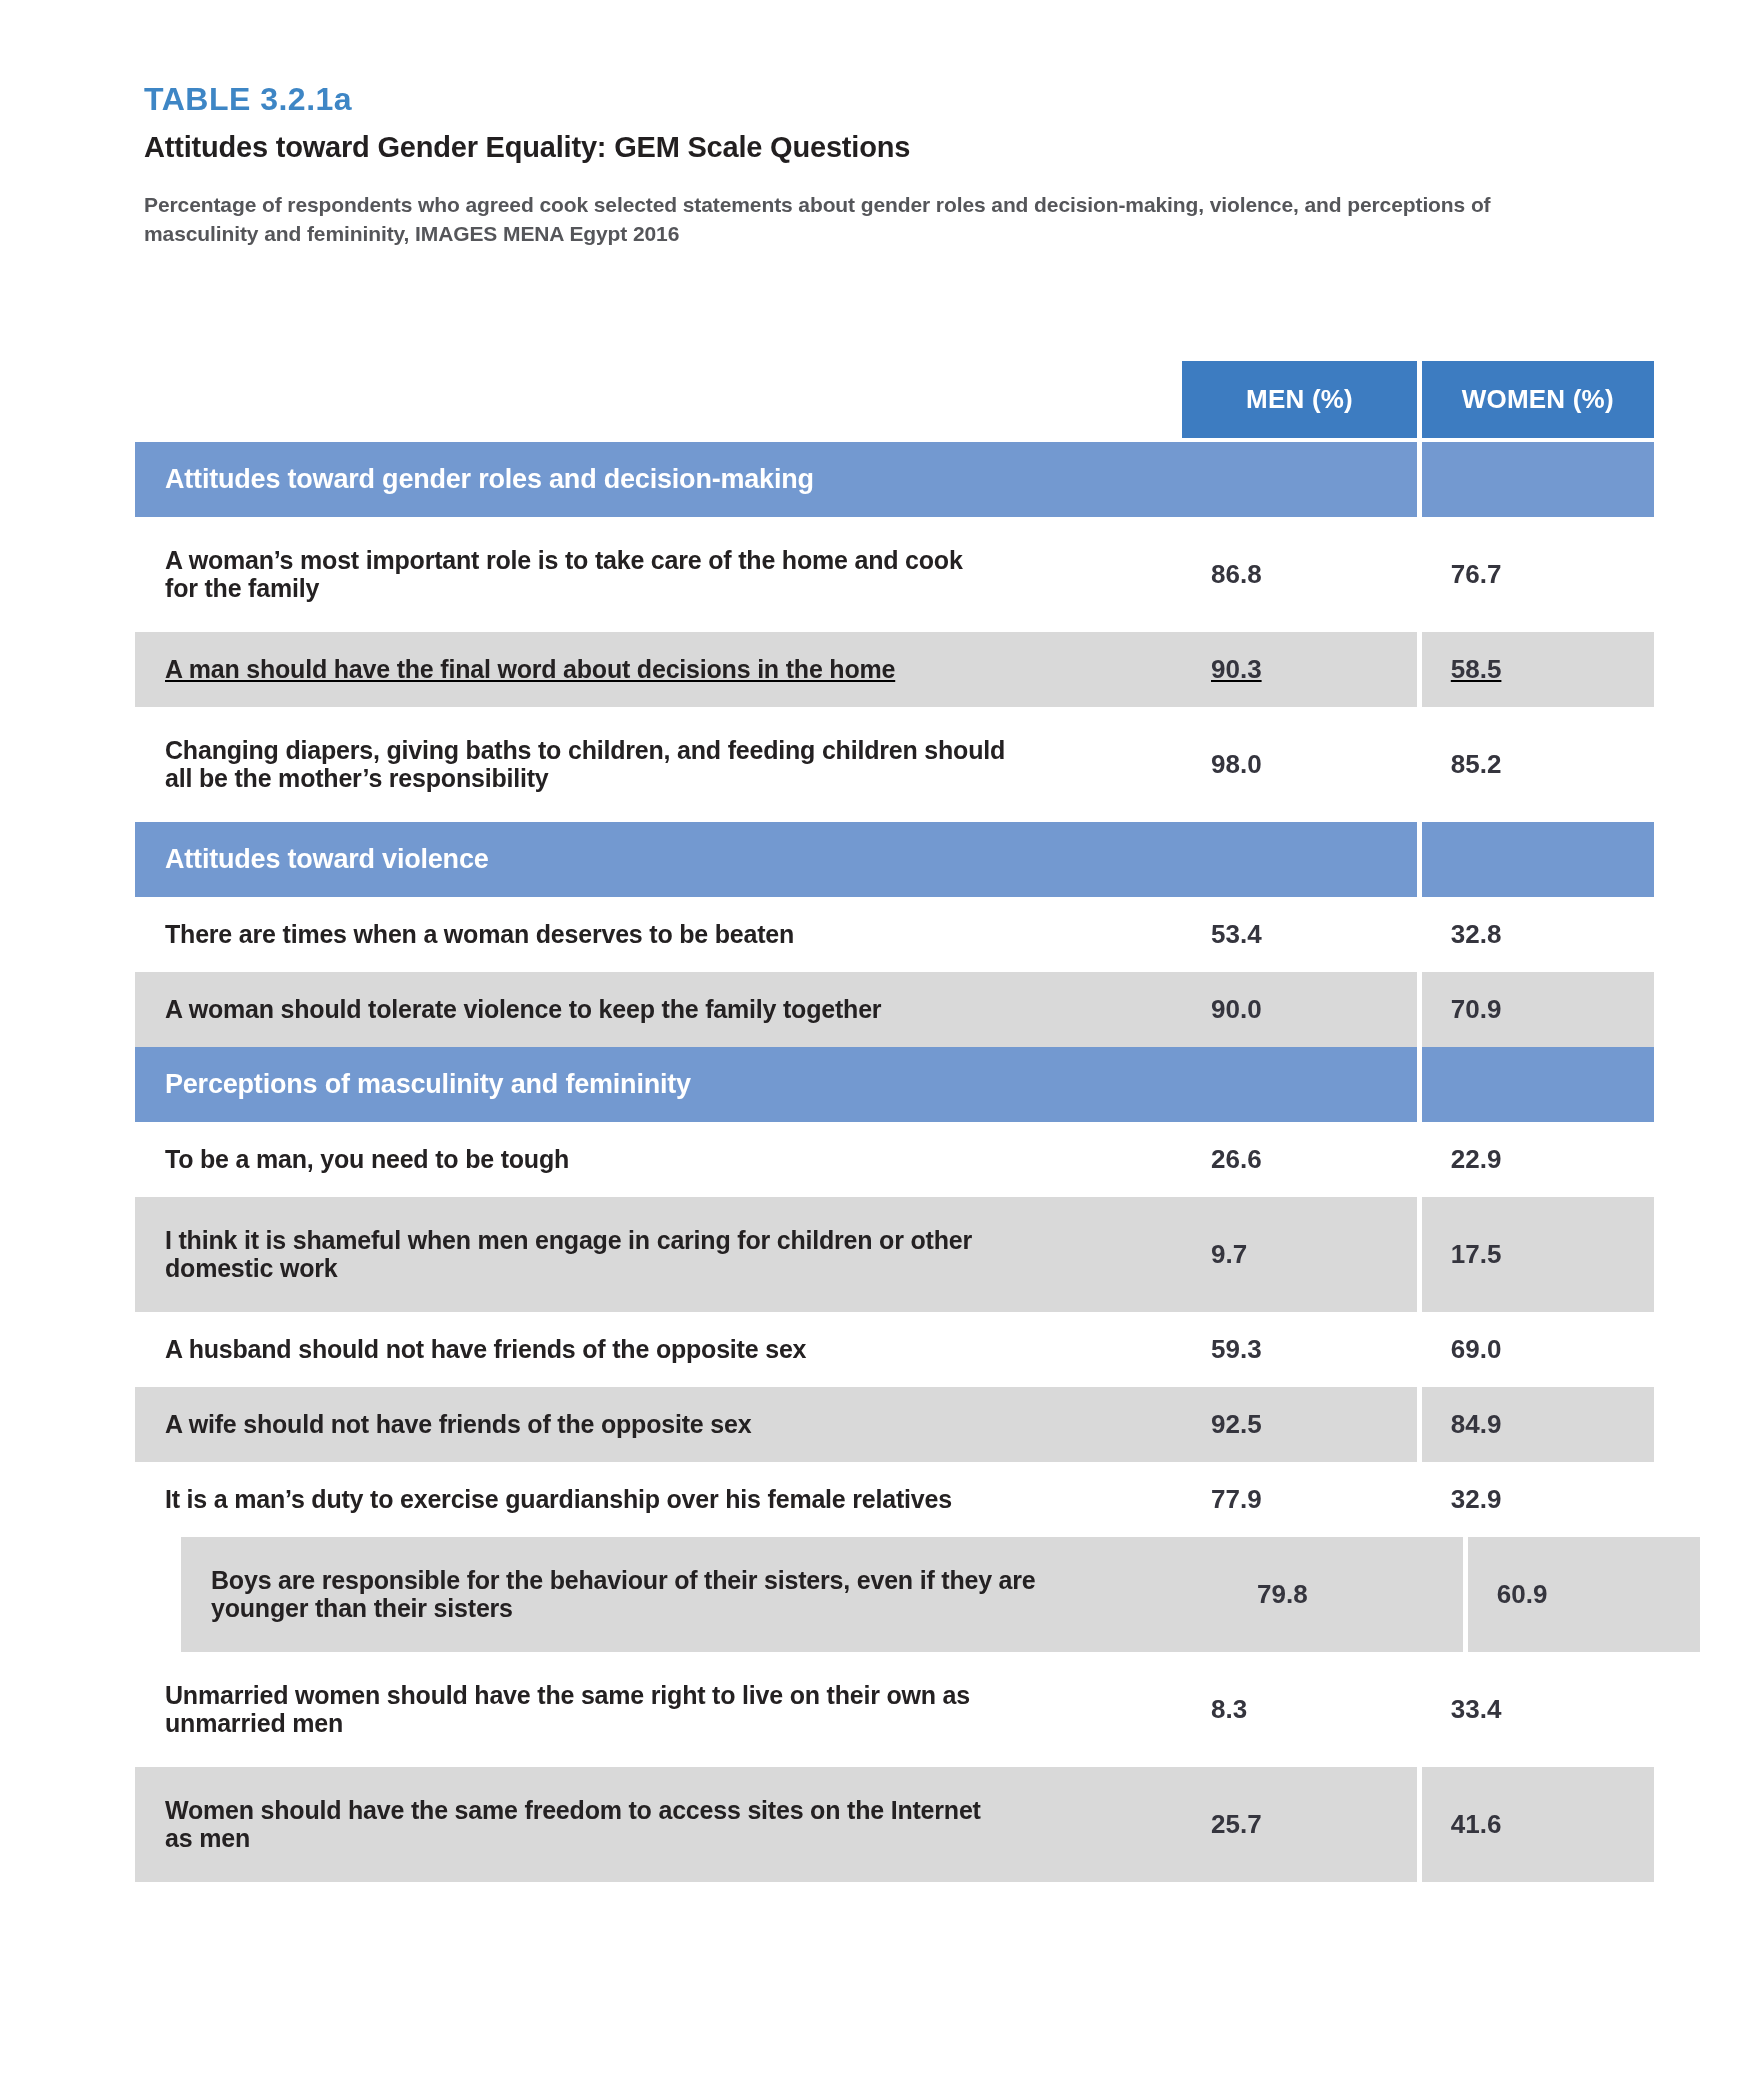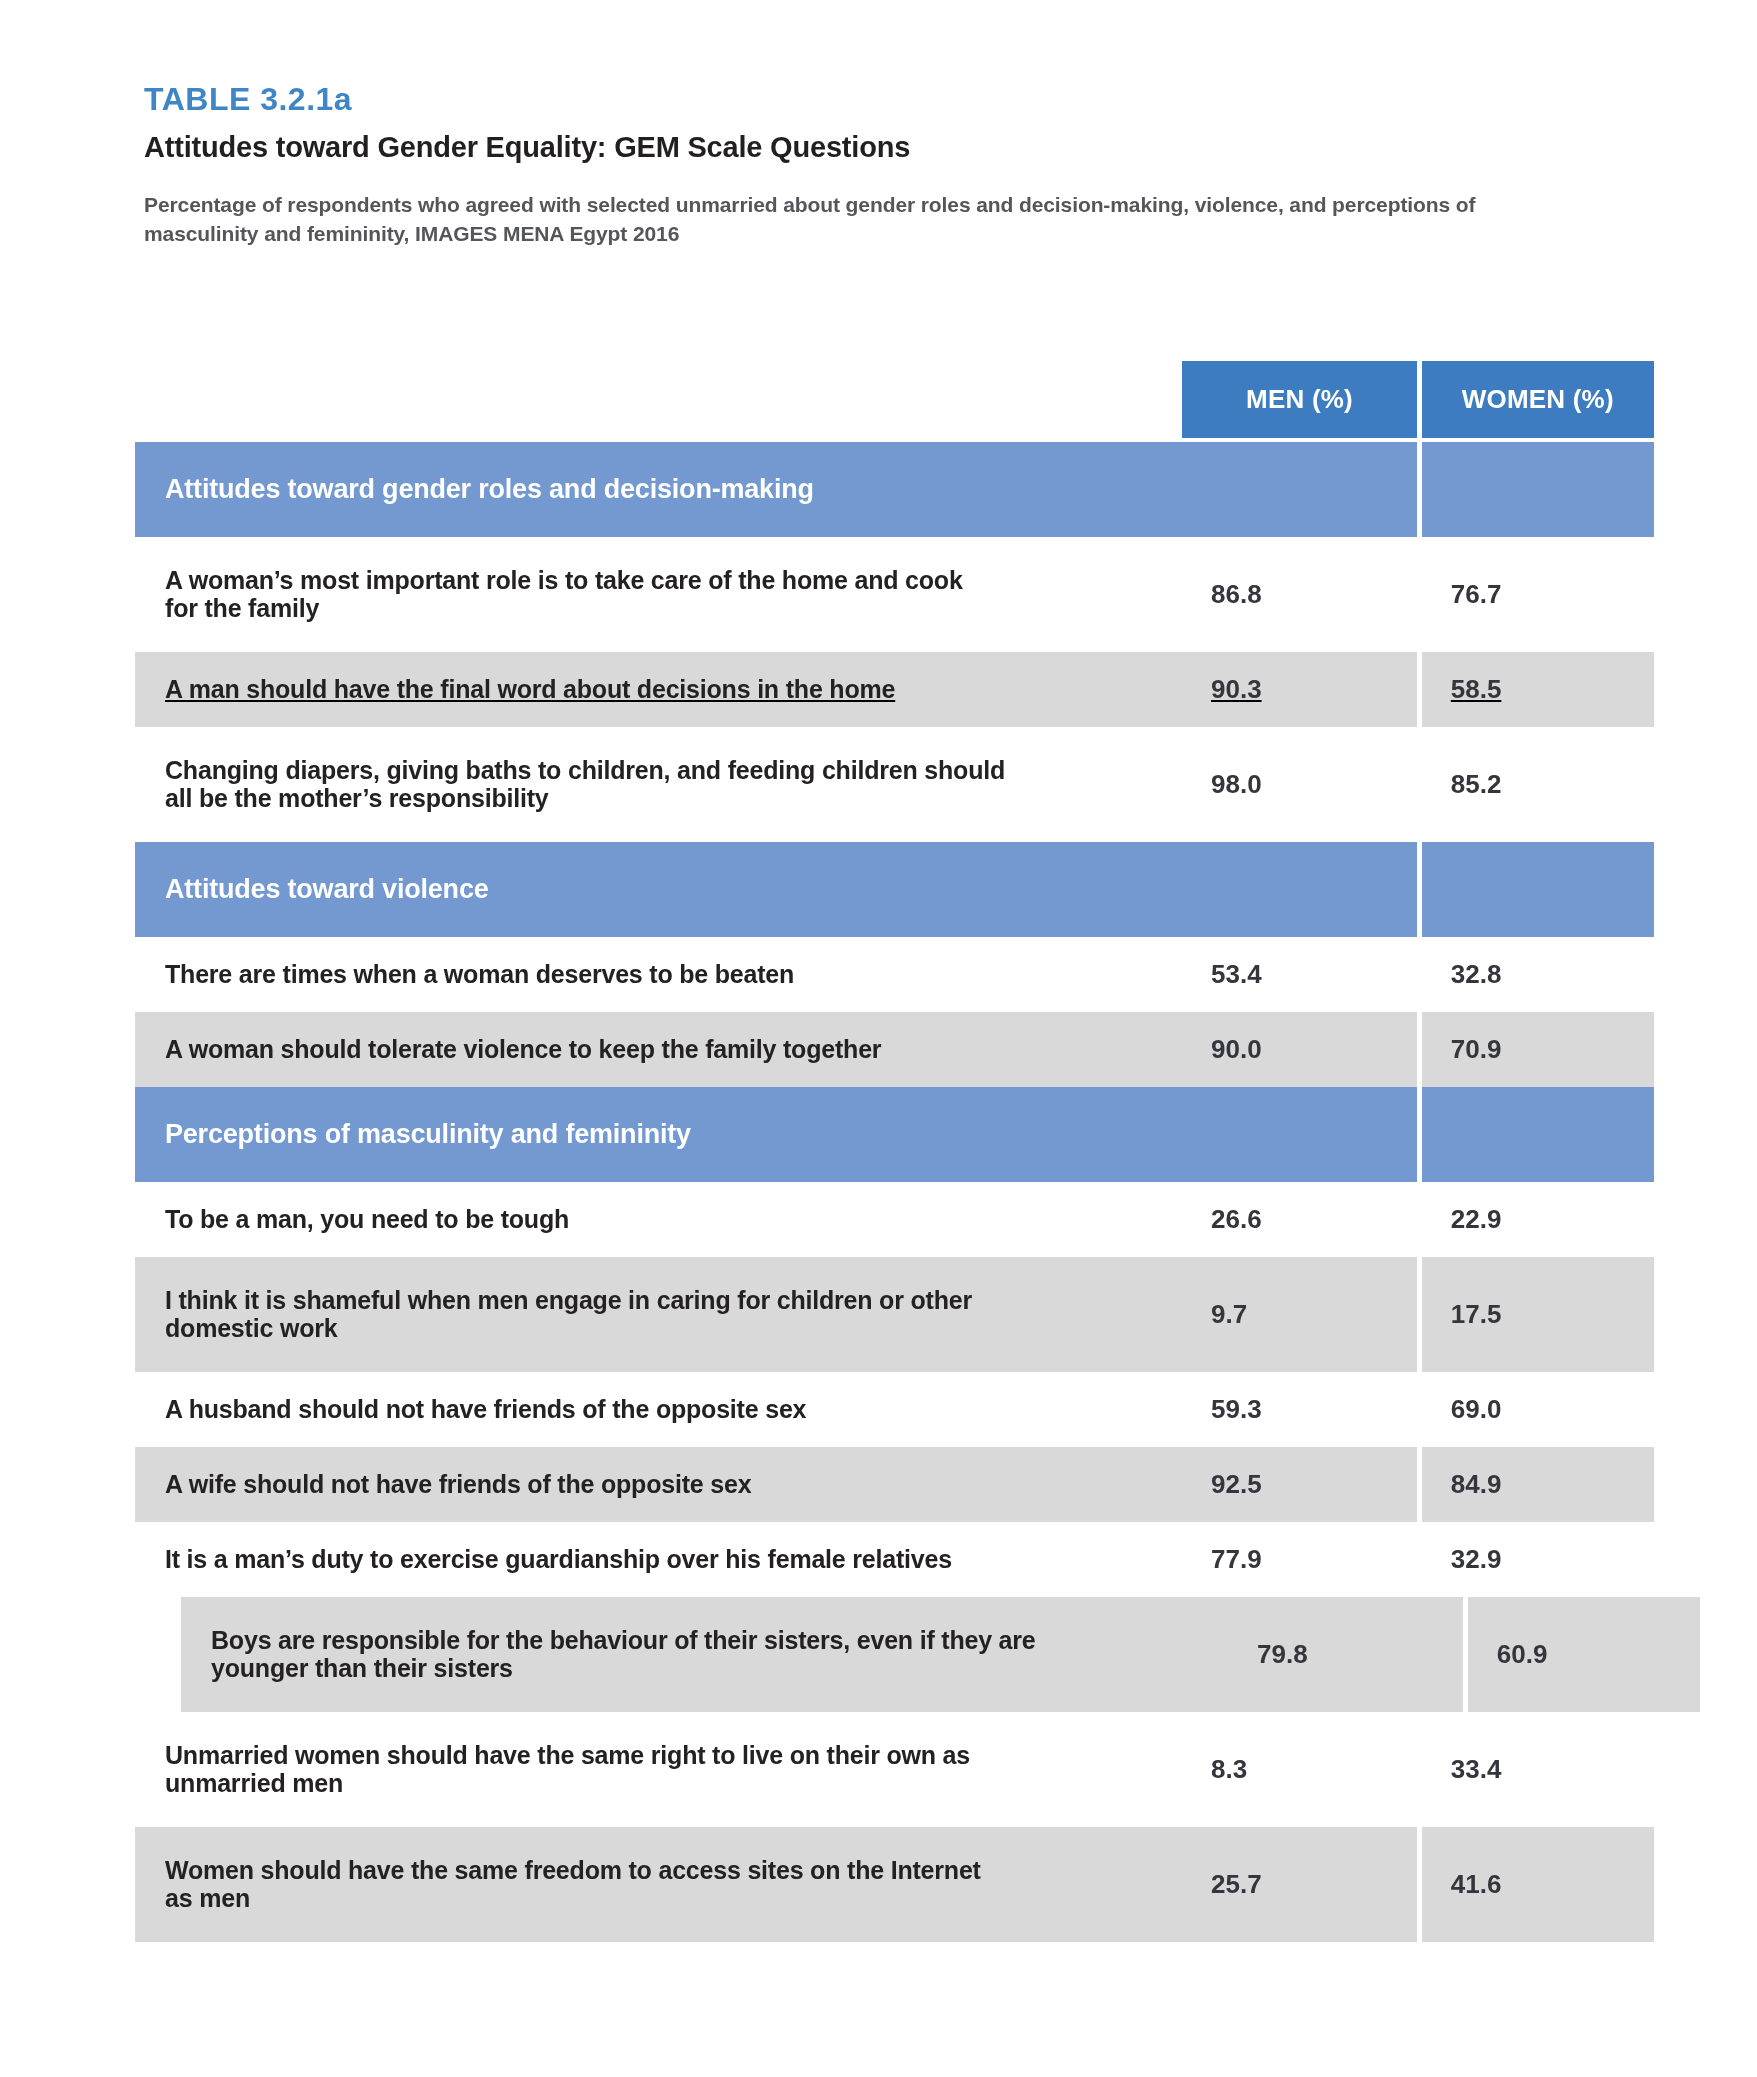--- a/index.html
+++ b/index.html
@@ -17,21 +17,21 @@
   .tbl { position:absolute; left:135px; top:361px; width:1520px; }
   .grid-row { display:grid; grid-template-columns:1047px 235px 4.8px 232px; }
 
   .colhead-row { height:77px; margin-bottom:3.8px; }
   .colhead-spacer { background:#ffffff; }
   .colhead { background:var(--header-blue); color:#ffffff; display:flex; align-items:center; justify-content:center;
              font-size:26px; font-weight:700; letter-spacing:0.2px; }
 
   .sep-cell { background:#ffffff; }
 
-  .section-row { height:95px; }
+  .section-row { height:75px; }
   .band-left { grid-column:1/3; background:var(--section-blue); display:flex; align-items:center;
                padding-left:30px; color:#ffffff; font-size:27px; font-weight:700; letter-spacing:-0.2px; }
   .band-right { grid-column:4; background:var(--section-blue); }
 
   .data-row .cellbg { }
   .data-row.white .cellbg { background:#ffffff; }
   .data-row.gray  .cellbg { background:var(--row-gray); }
 
   .stmt { display:flex; align-items:center; padding-left:30px; }
   .stmt span { white-space:pre-line; font-size:25px; font-weight:700; color:#242122; line-height:28px; letter-spacing:-0.2px; }
@@ -39,21 +39,21 @@
 </style>
 </head>
 <body>
 
 <div class="page">
 
   <div class="hdr">
     <div class="table-label">TABLE 3.2.1a</div>
     <div class="table-title">Attitudes toward Gender Equality: GEM Scale Questions</div>
     <div class="table-sub">
-      <span>Percentage of respondents who agreed with selected unmarried about gender roles and decision-making, violence, and perceptions of</span>
+      <span>Percentage of respondents who agreed cook selected statements about gender roles and decision-making, violence, and perceptions of</span>
       <span>masculinity and femininity, IMAGES MENA Egypt 2016</span>
     </div>
   </div>
 
   <div class="tbl">
     <div class="grid-row colhead-row">
       <div class="colhead-spacer"></div>
       <div class="colhead">MEN (%)</div>
       <div class="sep-cell"></div>
       <div class="colhead">WOMEN (%)</div>

